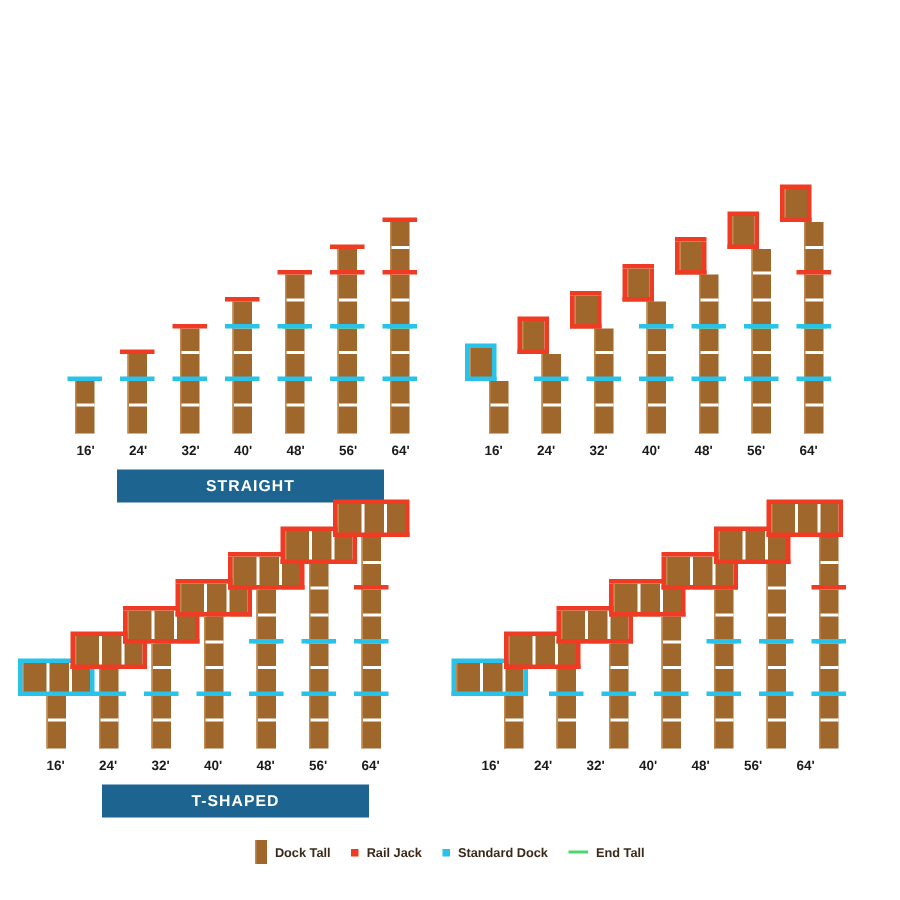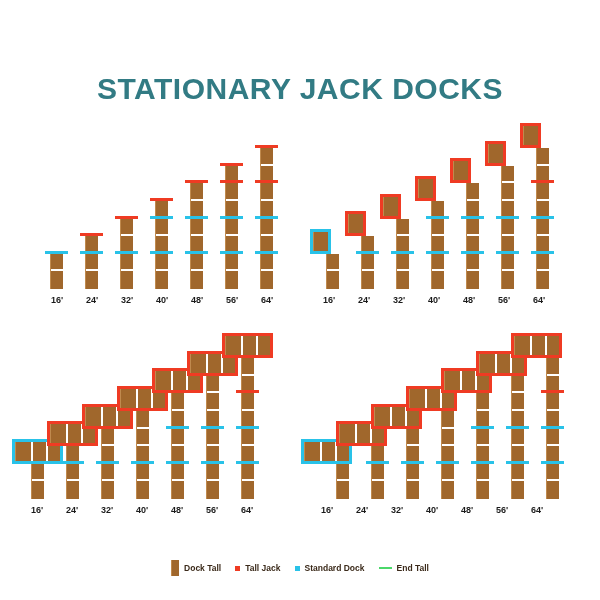--- a/index.html
+++ b/index.html
@@ -137,21 +137,20 @@
   .sw-dot { width: 5px; height: 5px; }
   .sw-dot.tall { background: #ef3b23; }
   .sw-dot.standard { background: #29c2e8; }
   .sw-line { width: 13px; height: 2.5px; background: #4bd86a; }
 </style>
 </head>
 <body>
 
 <div id="page">
 
-  <h1 class="title">STATIONARY JACK DOCKS</h1>
 
   <div class="panel" style="left:40px; top:130px; width:250px; height:205px;">
     <div class="panel-plot">
         <div class="dock" style="left:0px; width:34px; height:100%;">
           <div class="dockbox" style="left:0; width:34px; height:63px;">
             <div class="stem" style="left:10px; height:35px; width:13px;">
               <div class="seam" style="bottom:18px;"></div>
             </div>
             <div class="mark standard" style="left:5px; bottom:35px; width:23px;"></div>
           </div>
@@ -241,20 +240,23 @@
             </div>
             <div class="mark standard" style="left:5px; bottom:35px; width:23px;"></div>
             <div class="mark rail" style="left:8px; bottom:70px; width:17px;"></div>
             <div class="mark standard" style="left:5px; bottom:70px; width:23px;"></div>
             <div class="mark tall" style="left:5px; bottom:106px; width:23px;"></div>
             <div class="mark tall" style="left:5px; bottom:141px; width:23px;"></div>
           </div>
           <div class="sizelabel" style="left:0;">64'</div>
         </div>
       </div>
+    <div class="banner" style="left:38px; bottom:0; width:178px;">
+      <span>STRAIGHT</span>
+    </div>
   </div>
 
   <div class="panel" style="left:312px; top:130px; width:250px; height:205px;">
     <div class="panel-plot">
         <div class="dock" style="left:0px; width:34px; height:100%;">
           <div class="dockbox" style="left:0; width:34px; height:63px;">
             <div class="stem" style="left:14px; height:35px; width:13px;">
               <div class="seam" style="bottom:18px;"></div>
             </div>
             <div class="plat" style="left:1px; bottom:35px; width:15px; height:22px;"></div>
@@ -523,20 +525,23 @@
             <div class="vmark tall" style="left:40px; bottom:141px; height:22px;"></div>
             <div class="mark tall" style="left:-8px; bottom:141px; width:51px;"></div>
             <div class="mark standard" style="left:6px; bottom:35px; width:23px;"></div>
             <div class="mark rail" style="left:9px; bottom:70px; width:17px;"></div>
             <div class="mark standard" style="left:6px; bottom:70px; width:23px;"></div>
             <div class="mark tall" style="left:6px; bottom:106px; width:23px;"></div>
           </div>
           <div class="sizelabel" style="left:0;">64'</div>
         </div>
       </div>
+    <div class="banner" style="left:48px; bottom:0; width:178px;">
+      <span>T-SHAPED</span>
+    </div>
   </div>
 
   <div class="panel" style="left:310px; top:340px; width:275px; height:205px;">
     <div class="panel-plot">
         <div class="dock" style="left:0px; width:34px; height:100%;">
           <div class="dockbox" style="left:0; width:34px; height:63px;">
             <div class="stem" style="left:26px; height:35px; width:13px;">
               <div class="seam" style="bottom:18px;"></div>
             </div>
             <div class="plat" style="left:-6px; bottom:35px; width:45px; height:22px;">
@@ -683,21 +688,21 @@
       </div>
   </div>
 
   <div class="legend">
     <div class="legend-item">
       <span class="sw-frame"></span>
       <span>Dock Tall</span>
     </div>
     <div class="legend-item">
       <span class="sw-dot tall"></span>
-      <span>Tall Jack</span>
+      <span>Rail Jack</span>
     </div>
     <div class="legend-item">
       <span class="sw-dot standard"></span>
       <span>Standard Dock</span>
     </div>
     <div class="legend-item">
       <span class="sw-line"></span>
       <span>End Tall</span>
     </div>
   </div>

